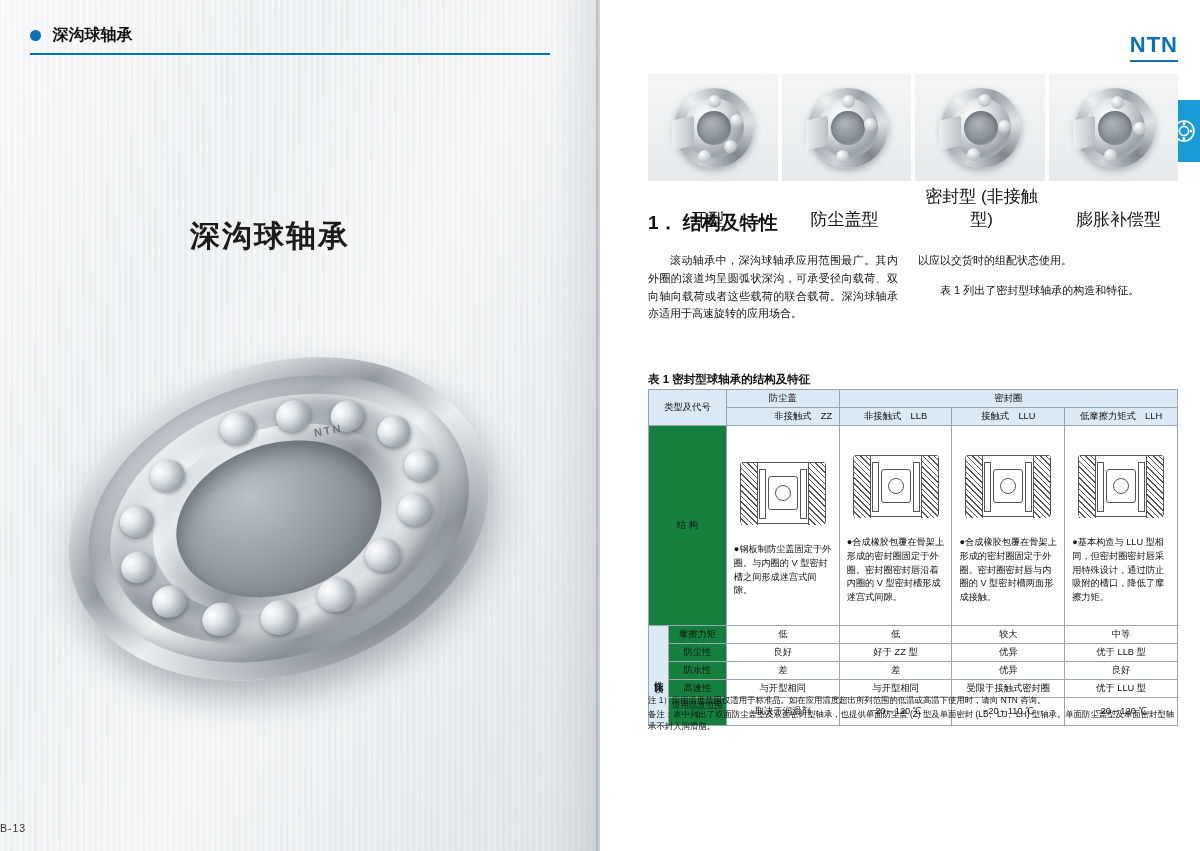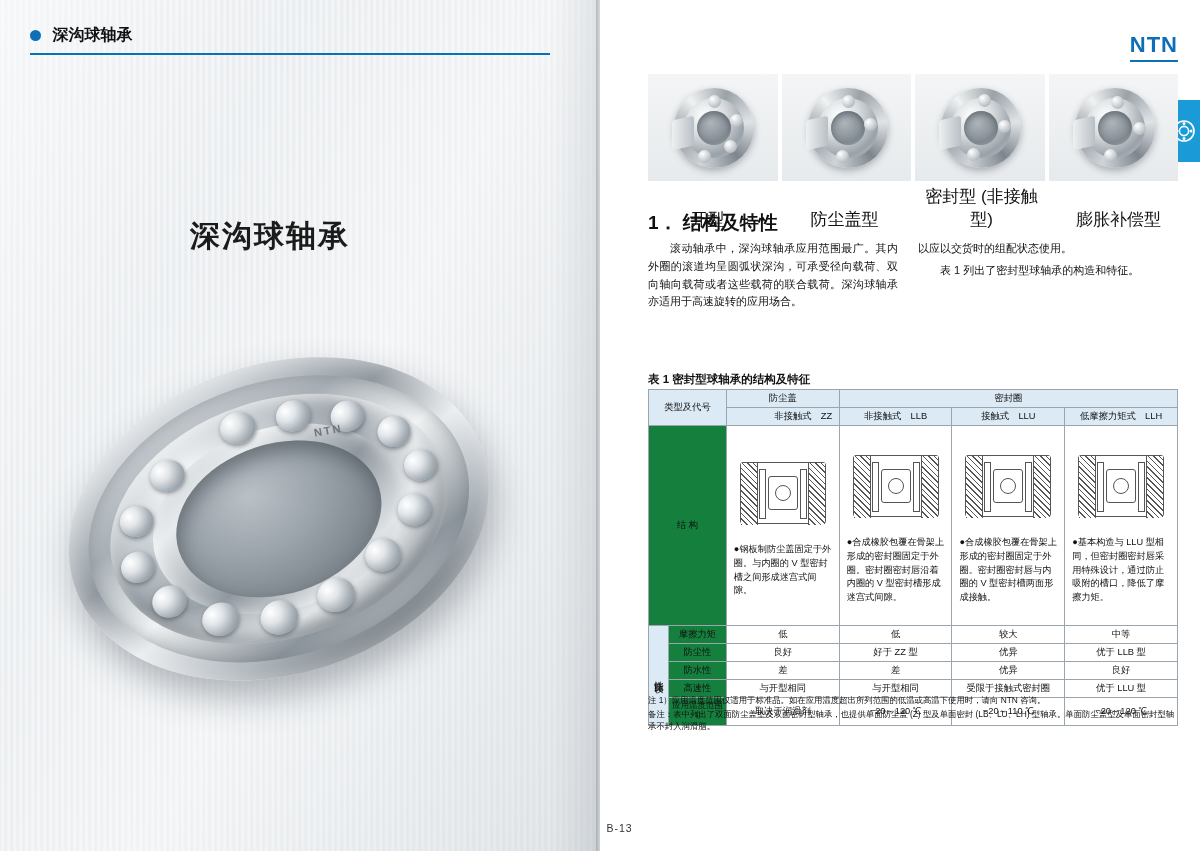--- a/index.html
+++ b/index.html
@@ -147,21 +147,21 @@
   .photo-caption-row {
     position:absolute; left:648px; top:185px; width:530px;
     display:flex; gap:18px; font-size:17px; color:#111;align-items:flex-end;
   }
   .photo-caption-row span { width:130px; text-align:center; }
   .sec-head {
     position:absolute; left:648px; top:210px; font-size:19px; font-weight:bold; color:#111;
   }
   .col-l { position:absolute; left:648px; top:240px; width:250px; font-size:11px; line-height:1.62; color:#111; text-align:justify; }
   .col-r { position:absolute; left:918px; top:240px; width:258px; font-size:11px; line-height:1.62; color:#111; text-align:justify; }
-  .indent { text-indent:2em; margin:0 0 4px 0; }
+  .indent { text-indent:2em; margin:12px 0 4px 0; }
   .tbl-caption {
     position:absolute; left:648px; top:372px; font-size:11.5px; font-weight:bold; color:#111;
   }
   
   table.spec {
     position:absolute; left:648px; top:389px; width:530px;
     border-collapse:collapse; font-size:9.3px; color:#111;
   }
   table.spec td, table.spec th {
     border:1px solid #9aa5ad; padding:2px 3px; vertical-align:middle; text-align:center;
@@ -197,22 +197,22 @@
   .cd-hatch-l { left:0; }
   .cd-hatch-r { right:0; border-right:none; border-left:1.4px solid #555; }
   .cd-seal {
     position:absolute; top:6px; width:7px; height:50px; background:#fff; border:1.3px solid #555;
   }
   .note {
     position:absolute; left:648px; top:694px; width:530px; font-size:8.4px; color:#111; line-height:1.45;
   }
   .note .row2 { margin-top:2px; }
   .pagenum {
-    position:absolute; left:0; right:0; top:822px; text-align:center;
-    font-size:10.5px; color:#333; letter-spacing:1px;padding-left:39px;
+    position:absolute; left:0; right:0; top:822px; 
+    font-size:10.5px; color:#333; letter-spacing:1px;
   }
   .sup { font-size:7px; vertical-align:super; }
 </style>
 </head>
 <body>
 
 <div class="left-page">
   <div class="sheen"></div>
 
   <div class="bearing-wrap">

